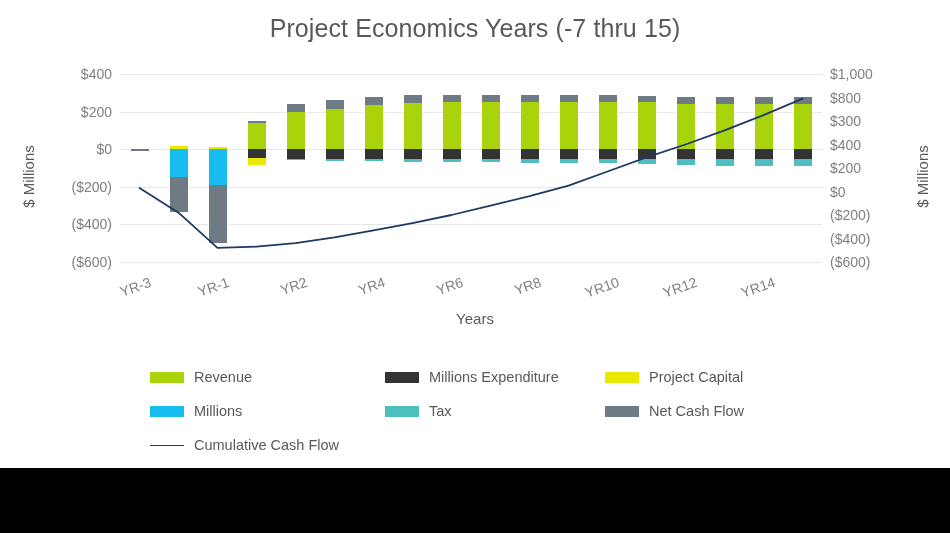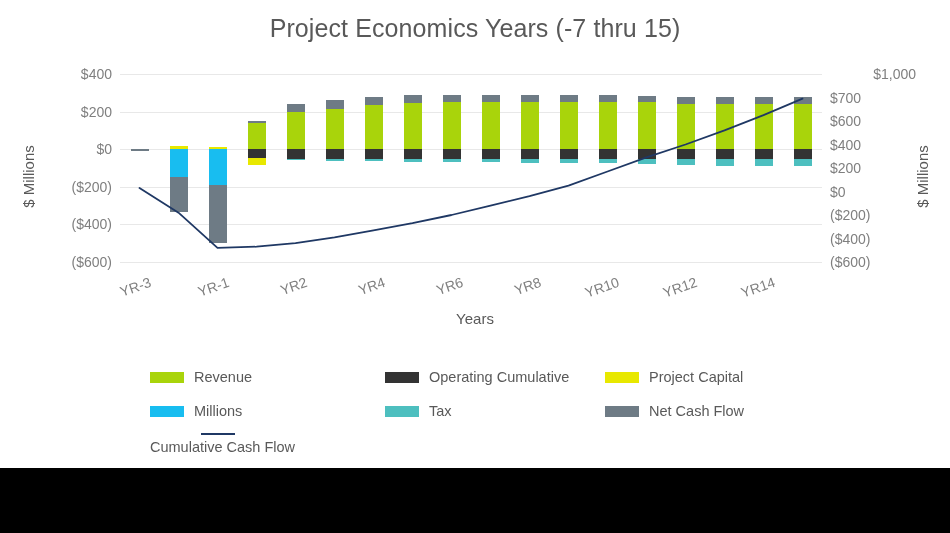--- a/index.html
+++ b/index.html
@@ -160,23 +160,23 @@
 
     <div id="ticks-left">
         <div class="tick-label tick-left" style="top: 67px;">$400</div>
         <div class="tick-label tick-left" style="top: 104.6px;">$200</div>
         <div class="tick-label tick-left" style="top: 142.2px;">$0</div>
         <div class="tick-label tick-left" style="top: 179.8px;">($200)</div>
         <div class="tick-label tick-left" style="top: 217.4px;">($400)</div>
         <div class="tick-label tick-left" style="top: 255px;">($600)</div>
       </div>
     <div id="ticks-right">
-        <div class="tick-label tick-right" style="top: 67px; text-align: right;">$1,000</div>
-        <div class="tick-label tick-right" style="top: 90.5px;">$700</div>
-        <div class="tick-label tick-right" style="top: 114px;">$600</div>
+        <div class="tick-label tick-right" style="top: 67px;">$1,000</div>
+        <div class="tick-label tick-right" style="top: 90.5px;">$800</div>
+        <div class="tick-label tick-right" style="top: 114px;">$300</div>
         <div class="tick-label tick-right" style="top: 137.5px;">$400</div>
         <div class="tick-label tick-right" style="top: 161px;">$200</div>
         <div class="tick-label tick-right" style="top: 184.5px;">$0</div>
         <div class="tick-label tick-right" style="top: 208px;">($200)</div>
         <div class="tick-label tick-right" style="top: 231.5px;">($400)</div>
         <div class="tick-label tick-right" style="top: 255px;">($600)</div>
       </div>
     <div id="cat-labels">
         <div class="cat-label" style="left: 99.5px; top: 274px; width: 48px;">YR-3</div>
         <div class="cat-label" style="left: 177.5px; top: 274px; width: 48px;">YR-1</div>
@@ -309,21 +309,21 @@
     </div>
 
     <div id="legend">
         <div class="legend-row">
           <div class="legend-item" style="left: 0px;">
             <span class="swatch" style="background: rgb(169, 212, 11);"></span>
             <span class="legend-label">Revenue</span>
           </div>
           <div class="legend-item" style="left: 235px;">
             <span class="swatch" style="background: rgb(51, 51, 51);"></span>
-            <span class="legend-label">Operating Cumulative</span>
+            <span class="legend-label">Millions Expenditure</span>
           </div>
           <div class="legend-item" style="left: 455px;">
             <span class="swatch" style="background: rgb(232, 232, 0);"></span>
             <span class="legend-label">Project Capital</span>
           </div>
         </div>
         <div class="legend-row">
           <div class="legend-item" style="left: 0px;">
             <span class="swatch" style="background: rgb(24, 189, 240);"></span>
             <span class="legend-label">Millions</span>
@@ -331,21 +331,21 @@
           <div class="legend-item" style="left: 455px;">
             <span class="swatch" style="background: rgb(110, 123, 133);"></span>
             <span class="legend-label">Net Cash Flow</span>
           </div>
           <div class="legend-item" style="left: 235px;">
             <span class="swatch" style="background: rgb(77, 191, 191);"></span>
             <span class="legend-label">Tax</span>
           </div>
         </div>
         <div class="legend-row">
-          <div class="legend-item" style="left: 0px; flex-direction: column;">
+          <div class="legend-item" style="left: 0px;">
             <span class="swatch-line"></span>
             <span class="legend-label">Cumulative Cash Flow</span>
           </div>
         </div>
       </div>
   </div>
   <div id="letterbox"></div>
 </div>
 
 </body></html>

